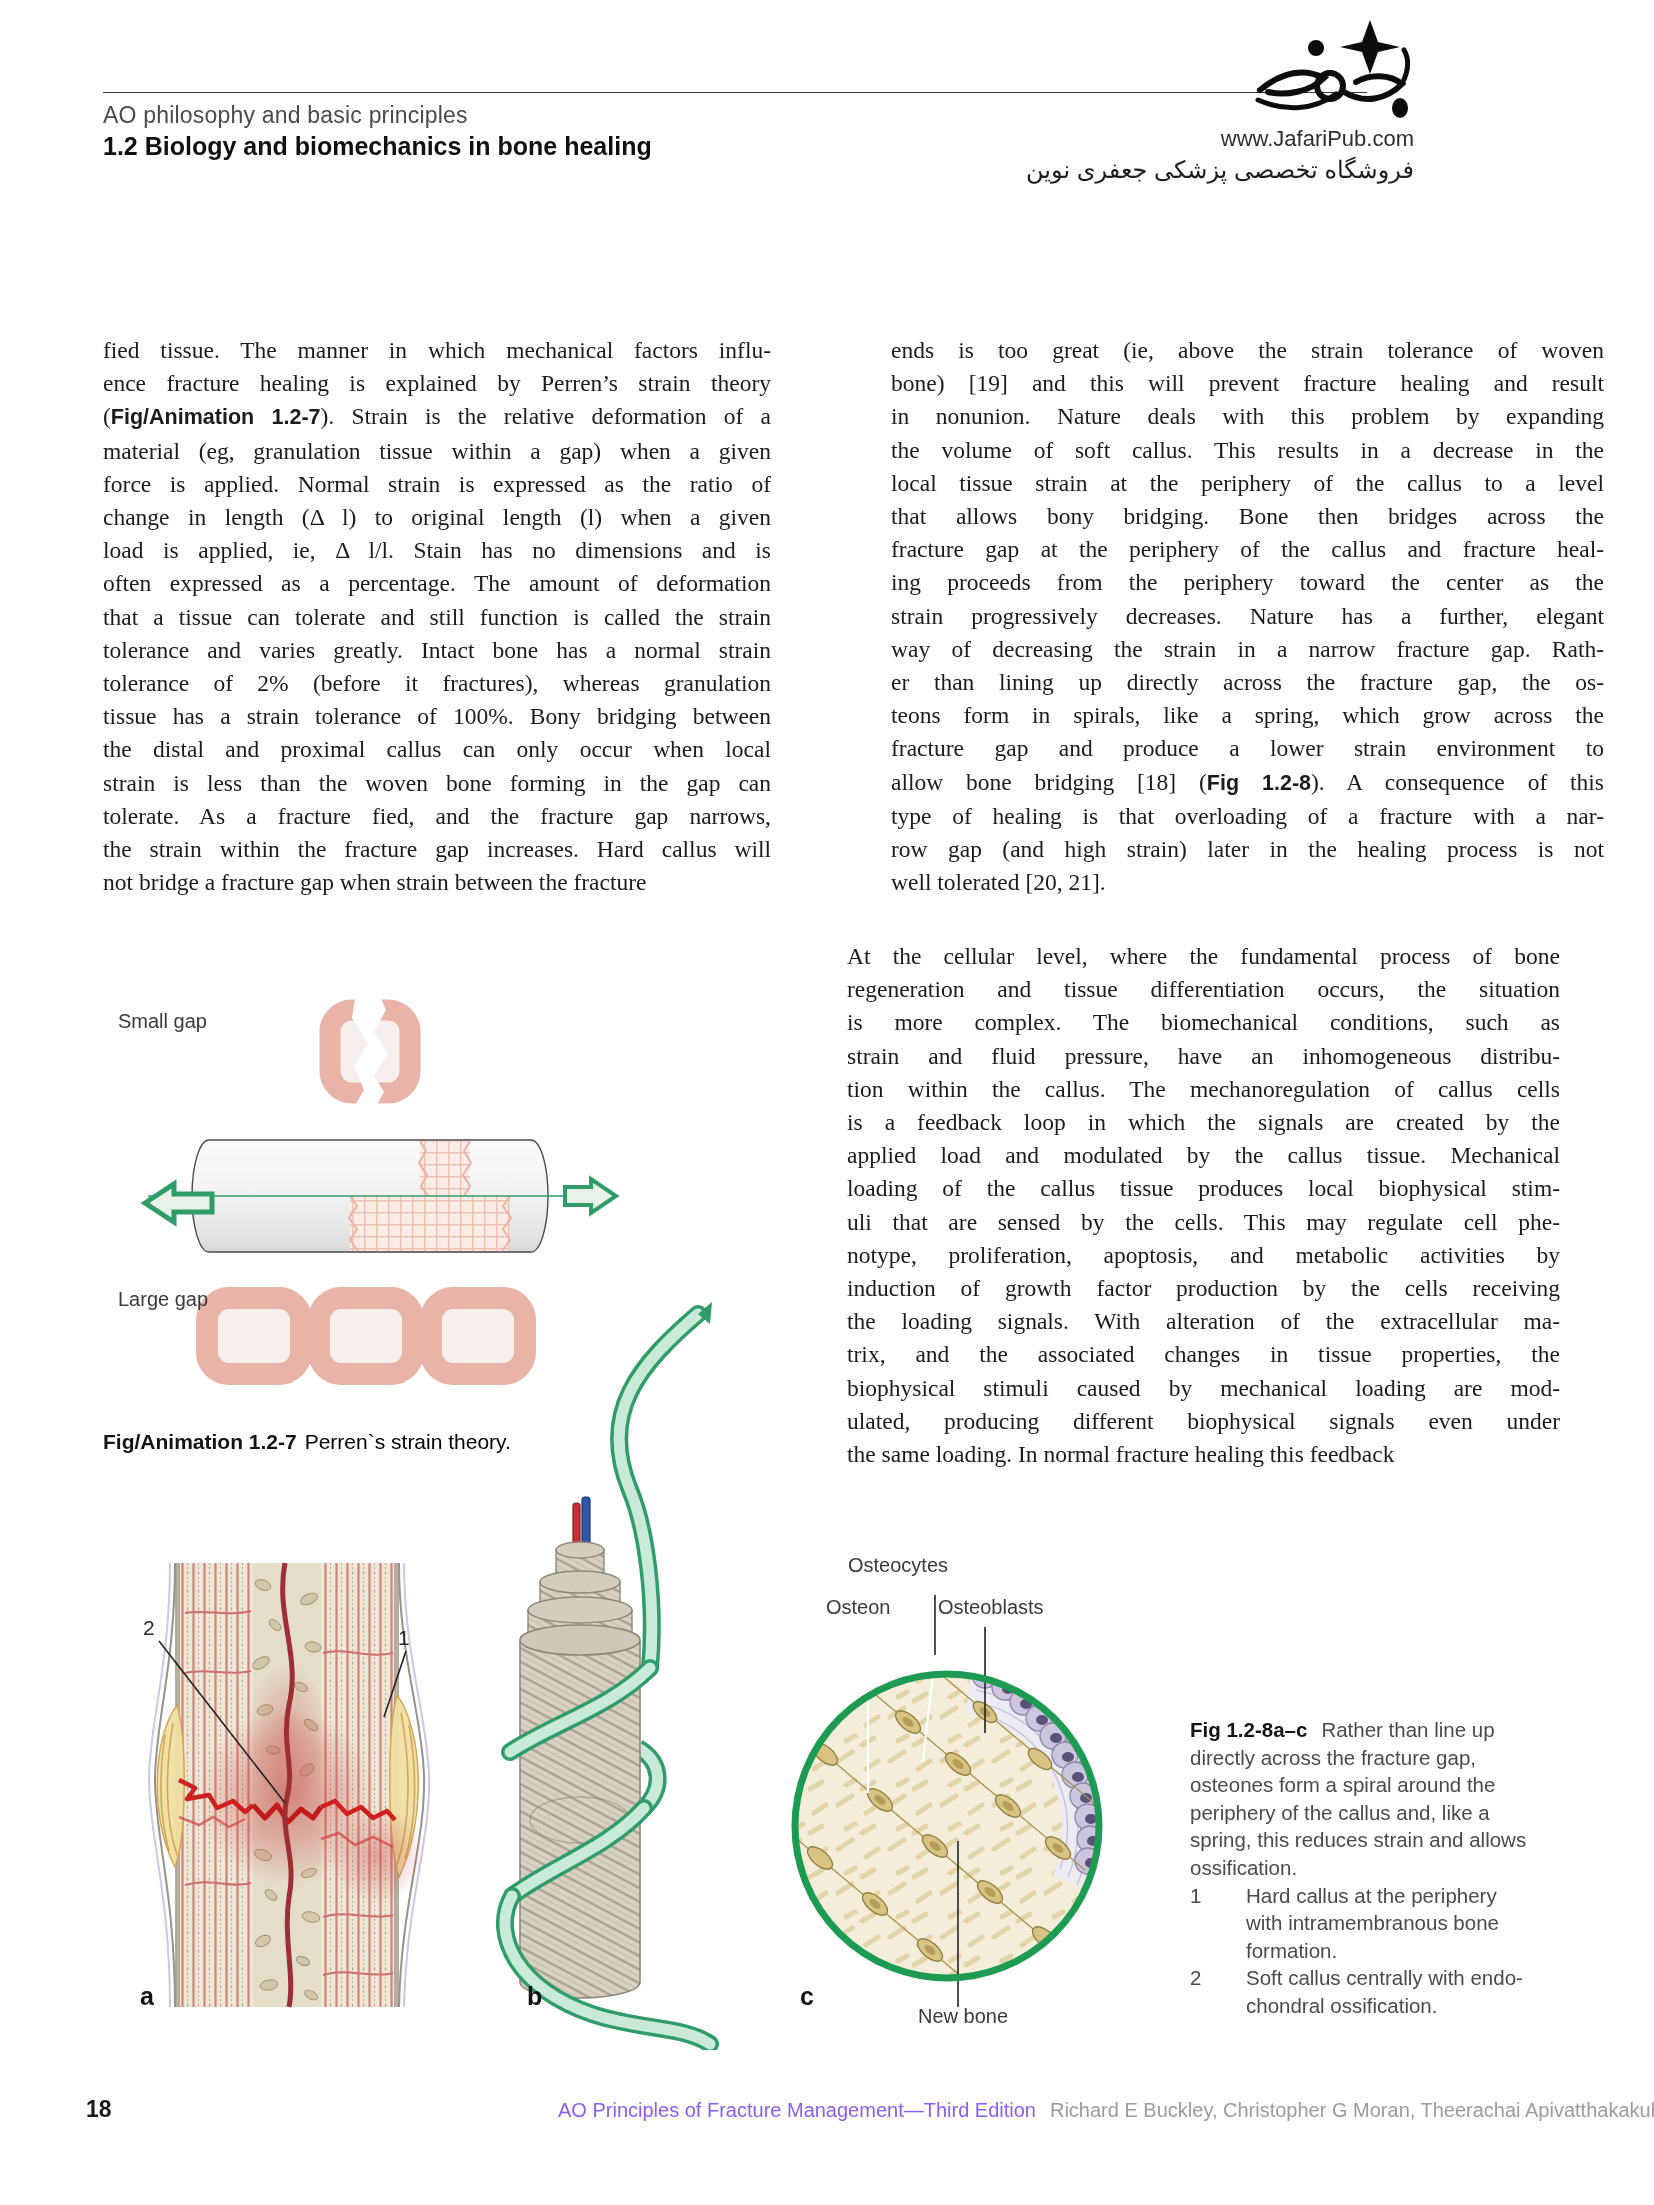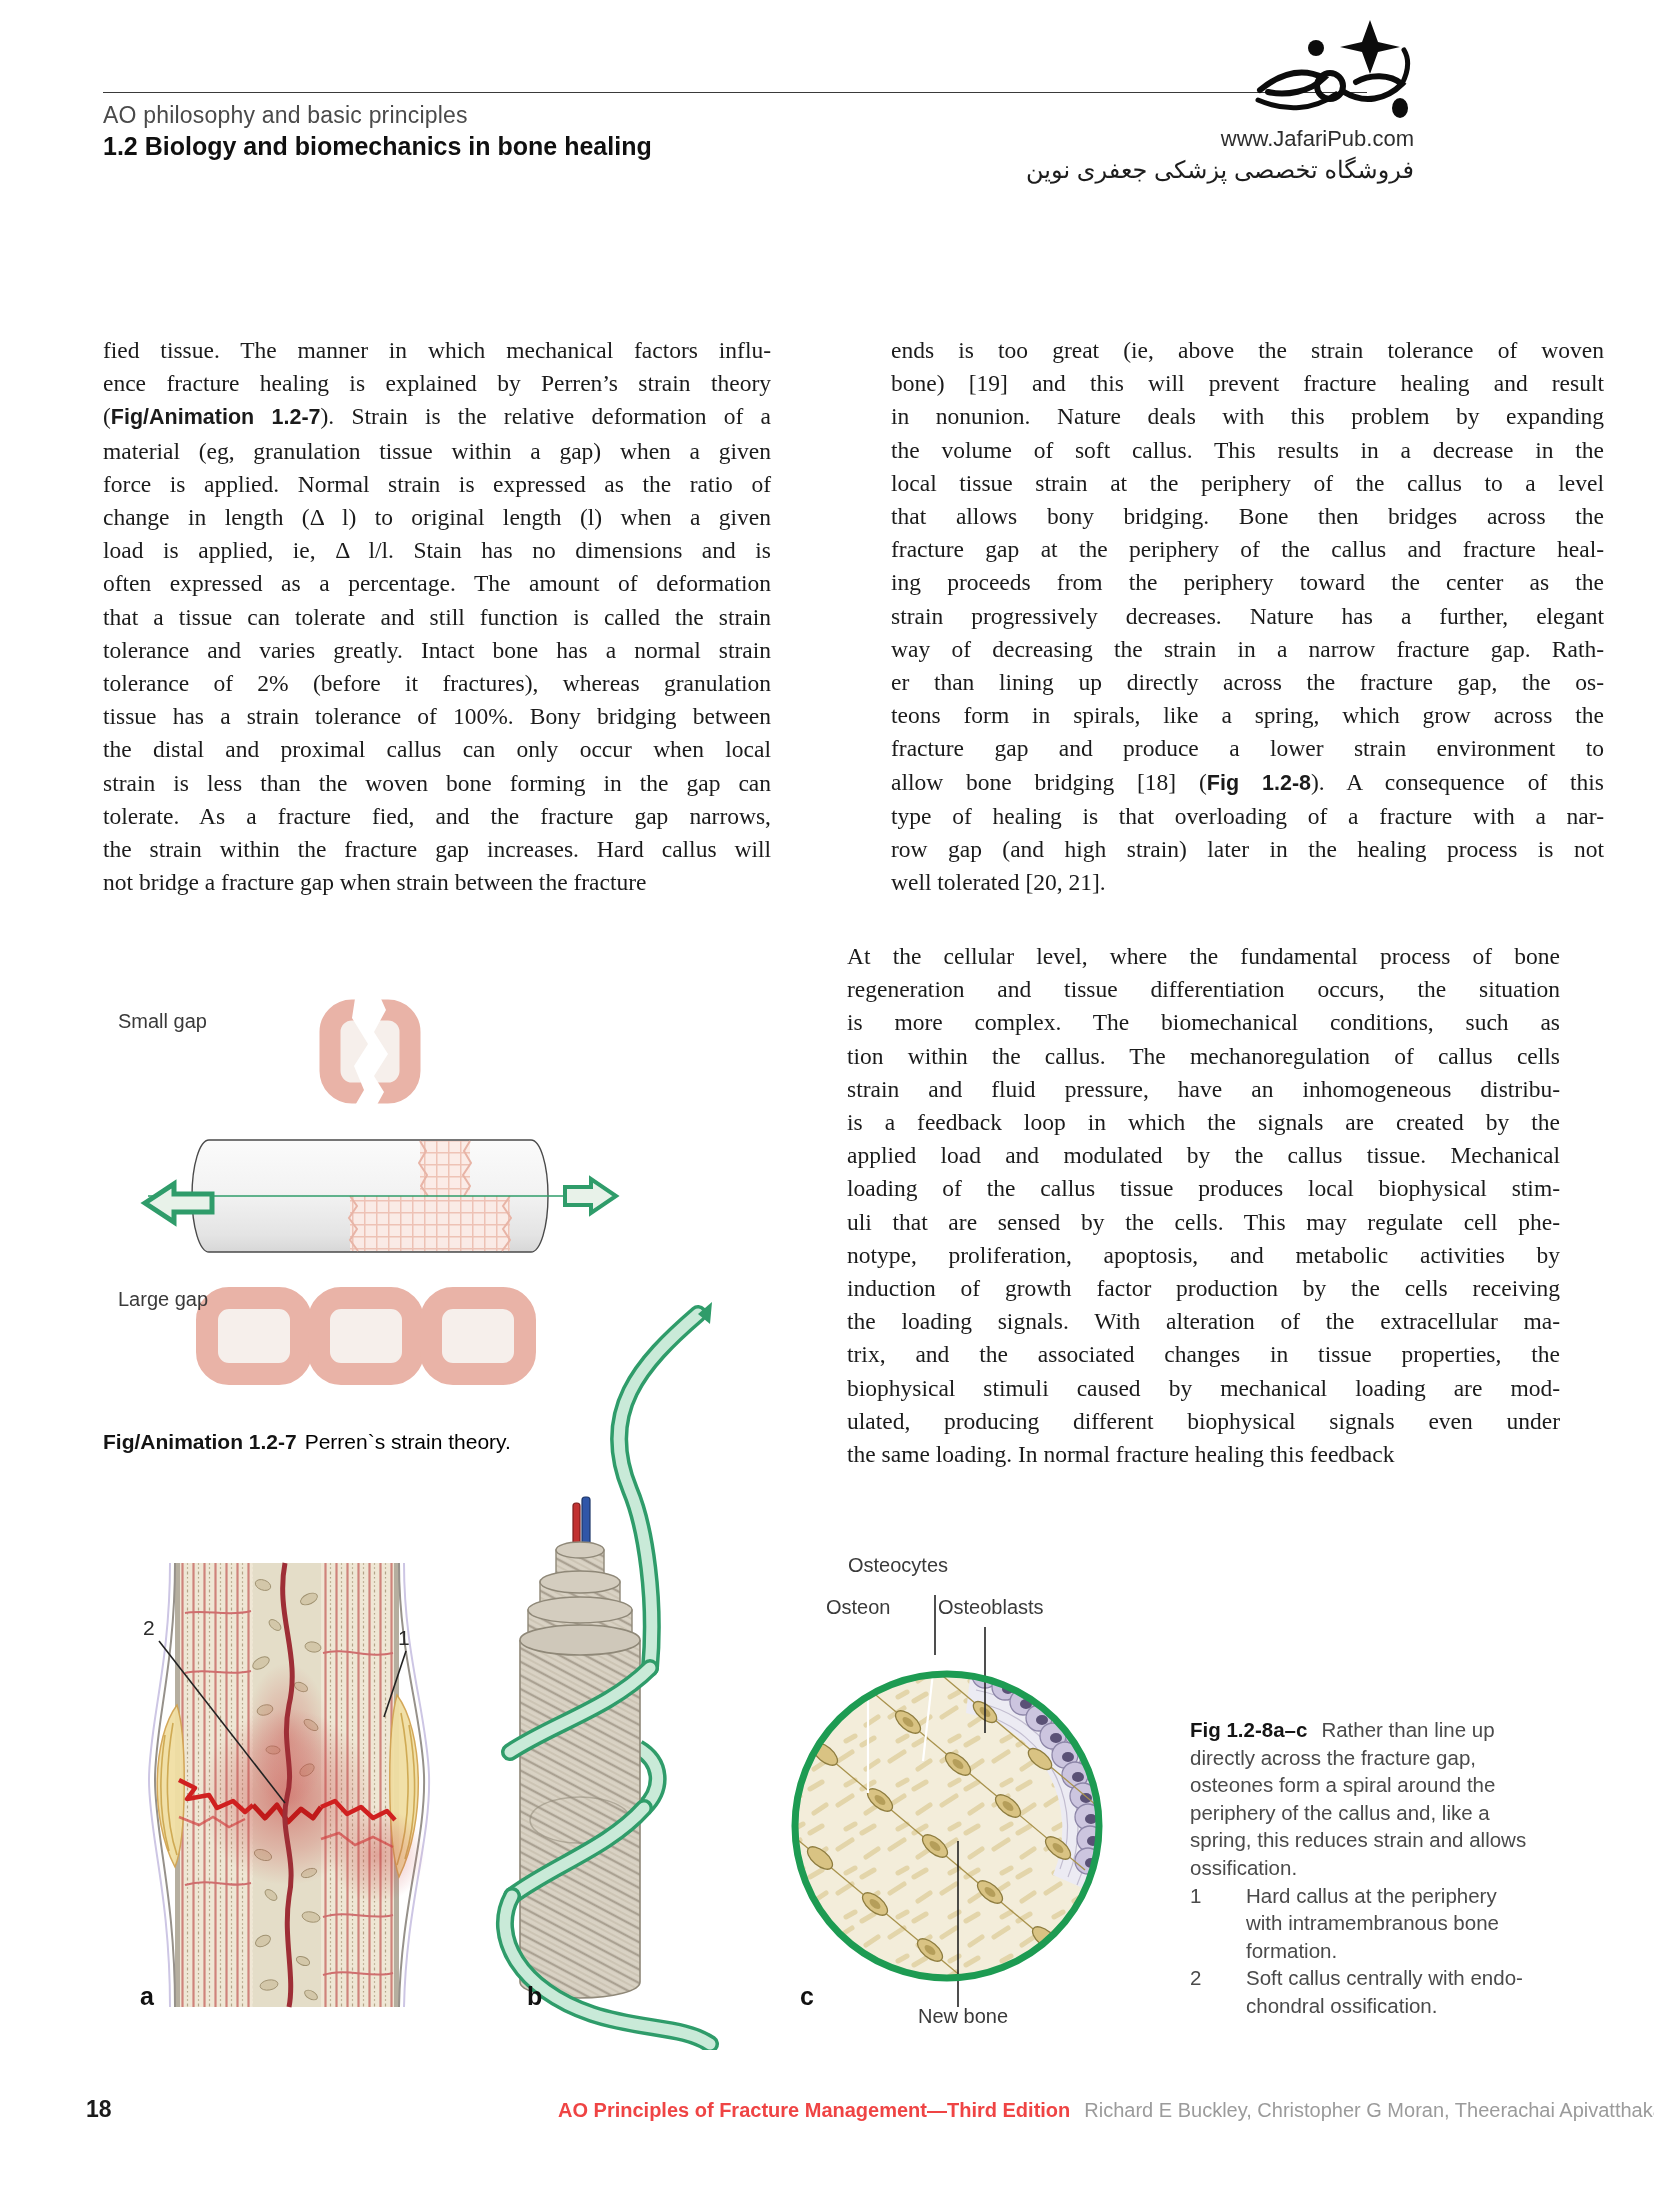--- a/index.html
+++ b/index.html
@@ -28,21 +28,21 @@
   #cap127 .cl{font-weight:bold;color:#141414;}
   #cap127 .ct{color:#000000;margin-left:8px;}
   
   #cap128{left:1190px;top:1716px;width:352px;font-size:20.5px;line-height:27.6px;color:#4a4a4a;}
   #cap128 .cl{font-weight:bold;color:#141414;margin-right:14px;}
   #cap128 .list-row{display:flex;}
   #cap128 .num{width:56px;flex:none;}
   
   #pagenum{left:86px;top:2096px;font-size:23px;font-weight:bold;color:#1a1a1a;}
   #footer-center{left:558px;top:2099px;font-size:20px;white-space:nowrap;}
-  #footer-center .bt{font-weight:bold;color:#ef4444;}
+  #footer-center .bt{font-weight:normal;color:#8b5cf6;}
   #footer-center .au{color:#9b9b9b;margin-left:14px;}
   b{font-weight:bold;font-family:"Liberation Sans",sans-serif;font-size:21.5px;}
 </style>
 </head>
 <body>
 
 <div id="page">
 
   <div class="abs" id="rule"></div>
   <div class="abs" id="hdr-section">AO philosophy and basic principles</div>
@@ -98,22 +98,22 @@
       <div class="line just">fracture gap and produce a lower strain environment to</div>
       <div class="line just">allow bone bridging [18] (<b>Fig 1.2-8</b>). A consequence of this</div>
       <div class="line just">type of healing is that overloading of a fracture with a nar-</div>
       <div class="line just">row gap (and high strain) later in the healing process is not</div>
       <div class="line">well tolerated [20, 21].</div>
     </div>
   <div class="abs col" id="col-right-2">
       <div class="line just">At the cellular level, where the fundamental process of bone</div>
       <div class="line just">regeneration and tissue differentiation occurs, the situation</div>
       <div class="line just">is more complex. The biomechanical conditions, such as</div>
+      <div class="line just">strain and fluid pressure, have an inhomogeneous distribu-</div>
       <div class="line just">tion within the callus. The mechanoregulation of callus cells</div>
-      <div class="line just">strain and fluid pressure, have an inhomogeneous distribu-</div>
       <div class="line just">is a feedback loop in which the signals are created by the</div>
       <div class="line just">applied load and modulated by the callus tissue. Mechanical</div>
       <div class="line just">loading of the callus tissue produces local biophysical stim-</div>
       <div class="line just">uli that are sensed by the cells. This may regulate cell phe-</div>
       <div class="line just">notype, proliferation, apoptosis, and metabolic activities by</div>
       <div class="line just">induction of growth factor production by the cells receiving</div>
       <div class="line just">the loading signals. With alteration of the extracellular ma-</div>
       <div class="line just">trix, and the associated changes in tissue properties, the</div>
       <div class="line just">biophysical stimuli caused by mechanical loading are mod-</div>
       <div class="line just">ulated, producing different biophysical signals even under</div>

